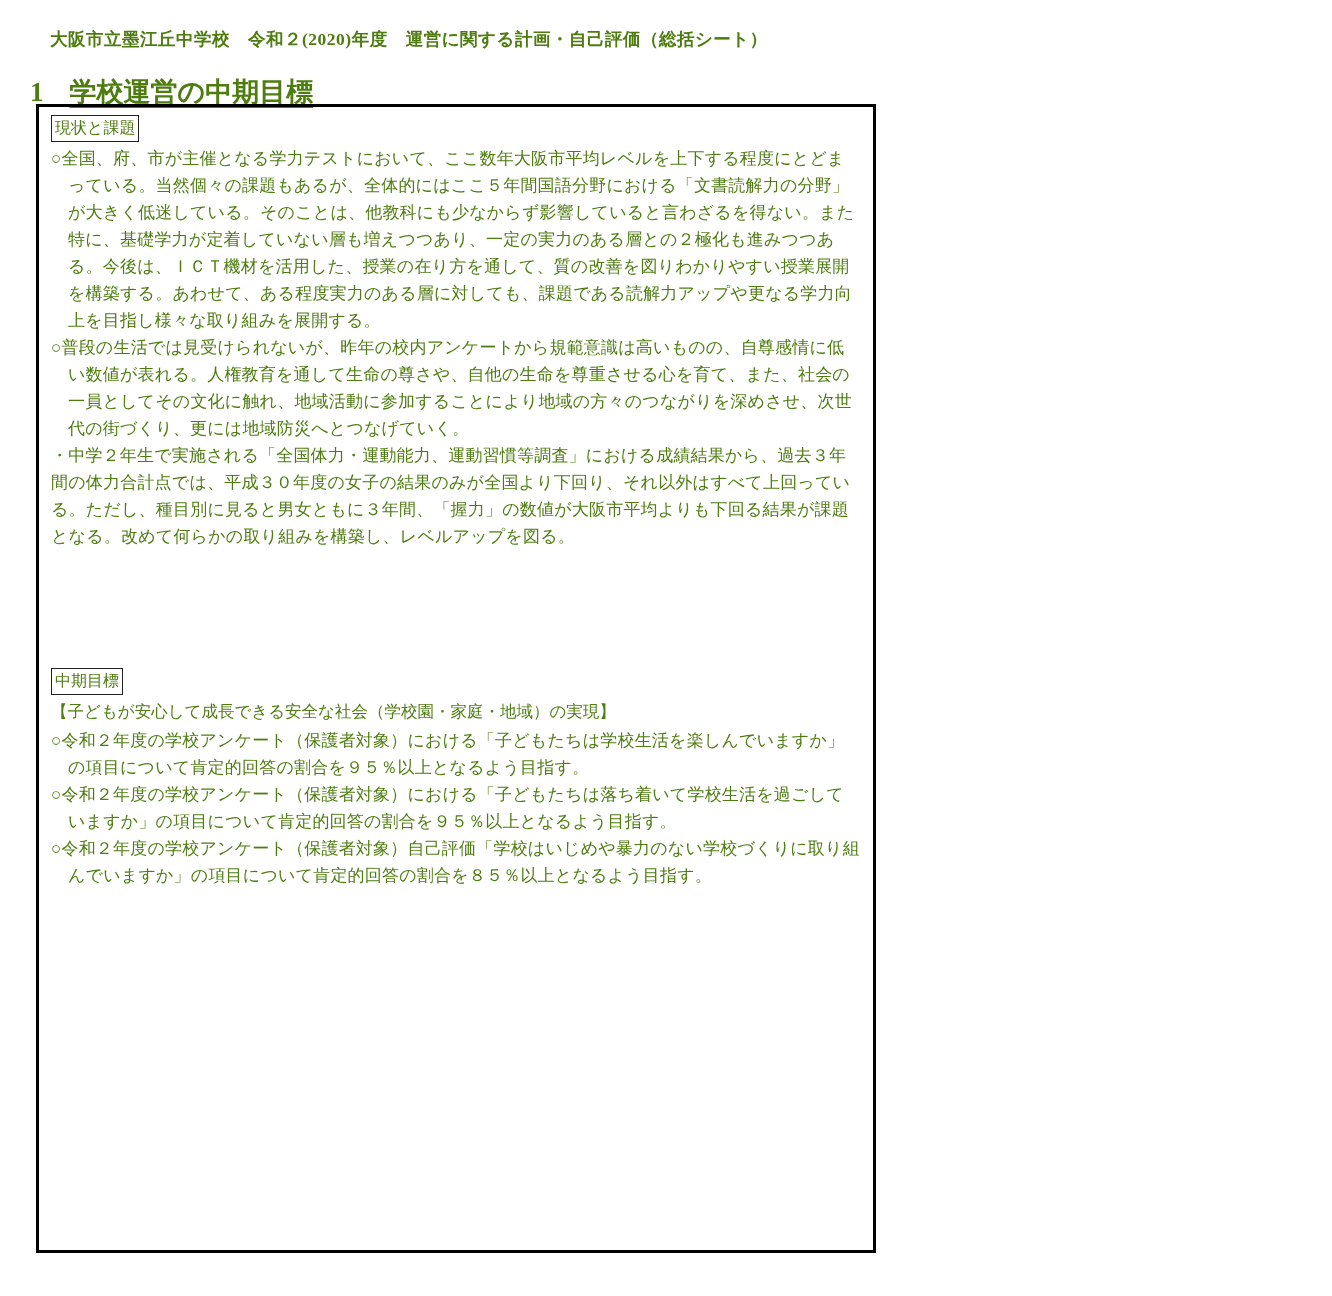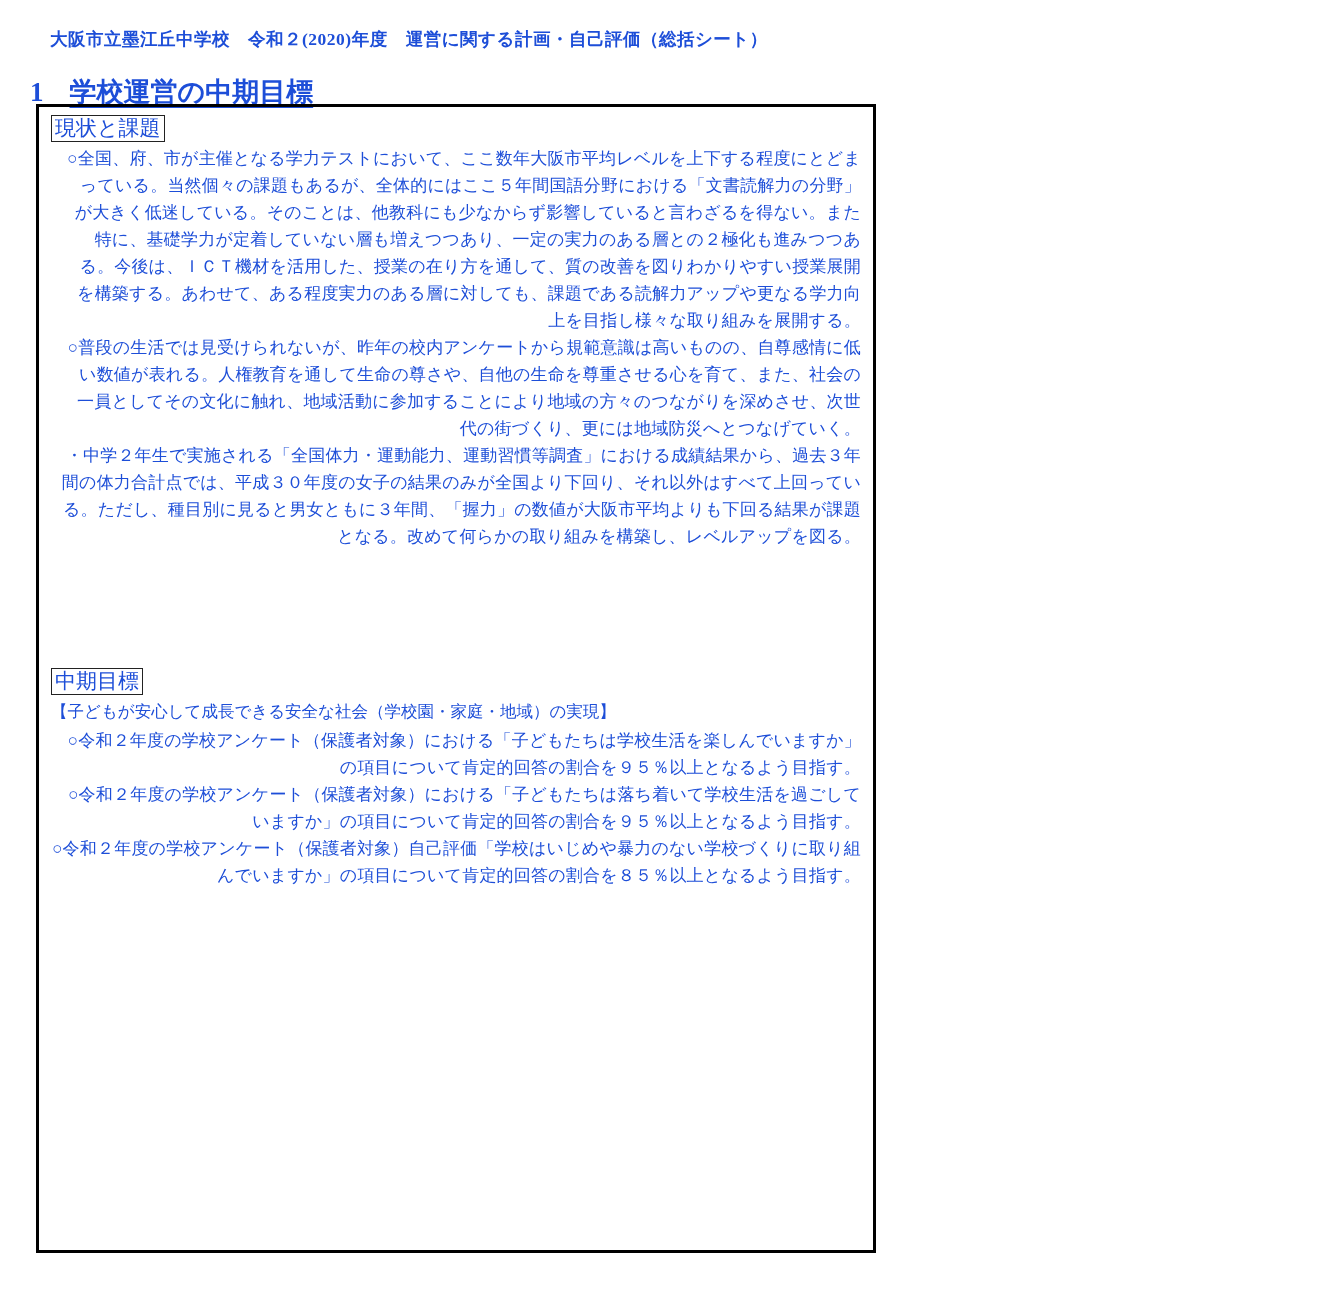--- a/index.html
+++ b/index.html
@@ -5,21 +5,21 @@
   html, body {
     margin: 0;
     padding: 0;
     background: #ffffff;
   }
   .page {
     position: relative;
     width: 1332px;
     height: 1296px;
     background: #ffffff;
-    color: #1d4ed8;
+    color: #4d7c0f;
     font-family: "Liberation Serif", "DejaVu Serif", serif;
   }
   .doc-title {
     position: absolute;
     left: 50px;
     top: 27px;
     font-size: 17.5px;
     font-weight: bold;
     letter-spacing: 0.5px;
     white-space: nowrap;
@@ -47,29 +47,28 @@
     top: 104px;
     width: 810px;
     height: 1127px;
     border: 3px solid #000000;
     padding: 8px 12px 8px 12px;
   }
   .tag-label {
     display: inline-block;
     border: 1px solid #222222;
     padding: 0 3px 1px 3px;
-    font-size: 21px;
+    font-size: 16px;
     line-height: 24px;
     margin-bottom: 3px;
   }
   .body-text {
     font-size: 17px;
     line-height: 27px;
     letter-spacing: 0.2px;
-    text-align: right;
   }
   .para-hang {
     padding-left: 1em;
     text-indent: -1em;
   }
   .para-indent {
     padding-left: 1em;
   }
   .para-flush {
     padding-left: 0;

